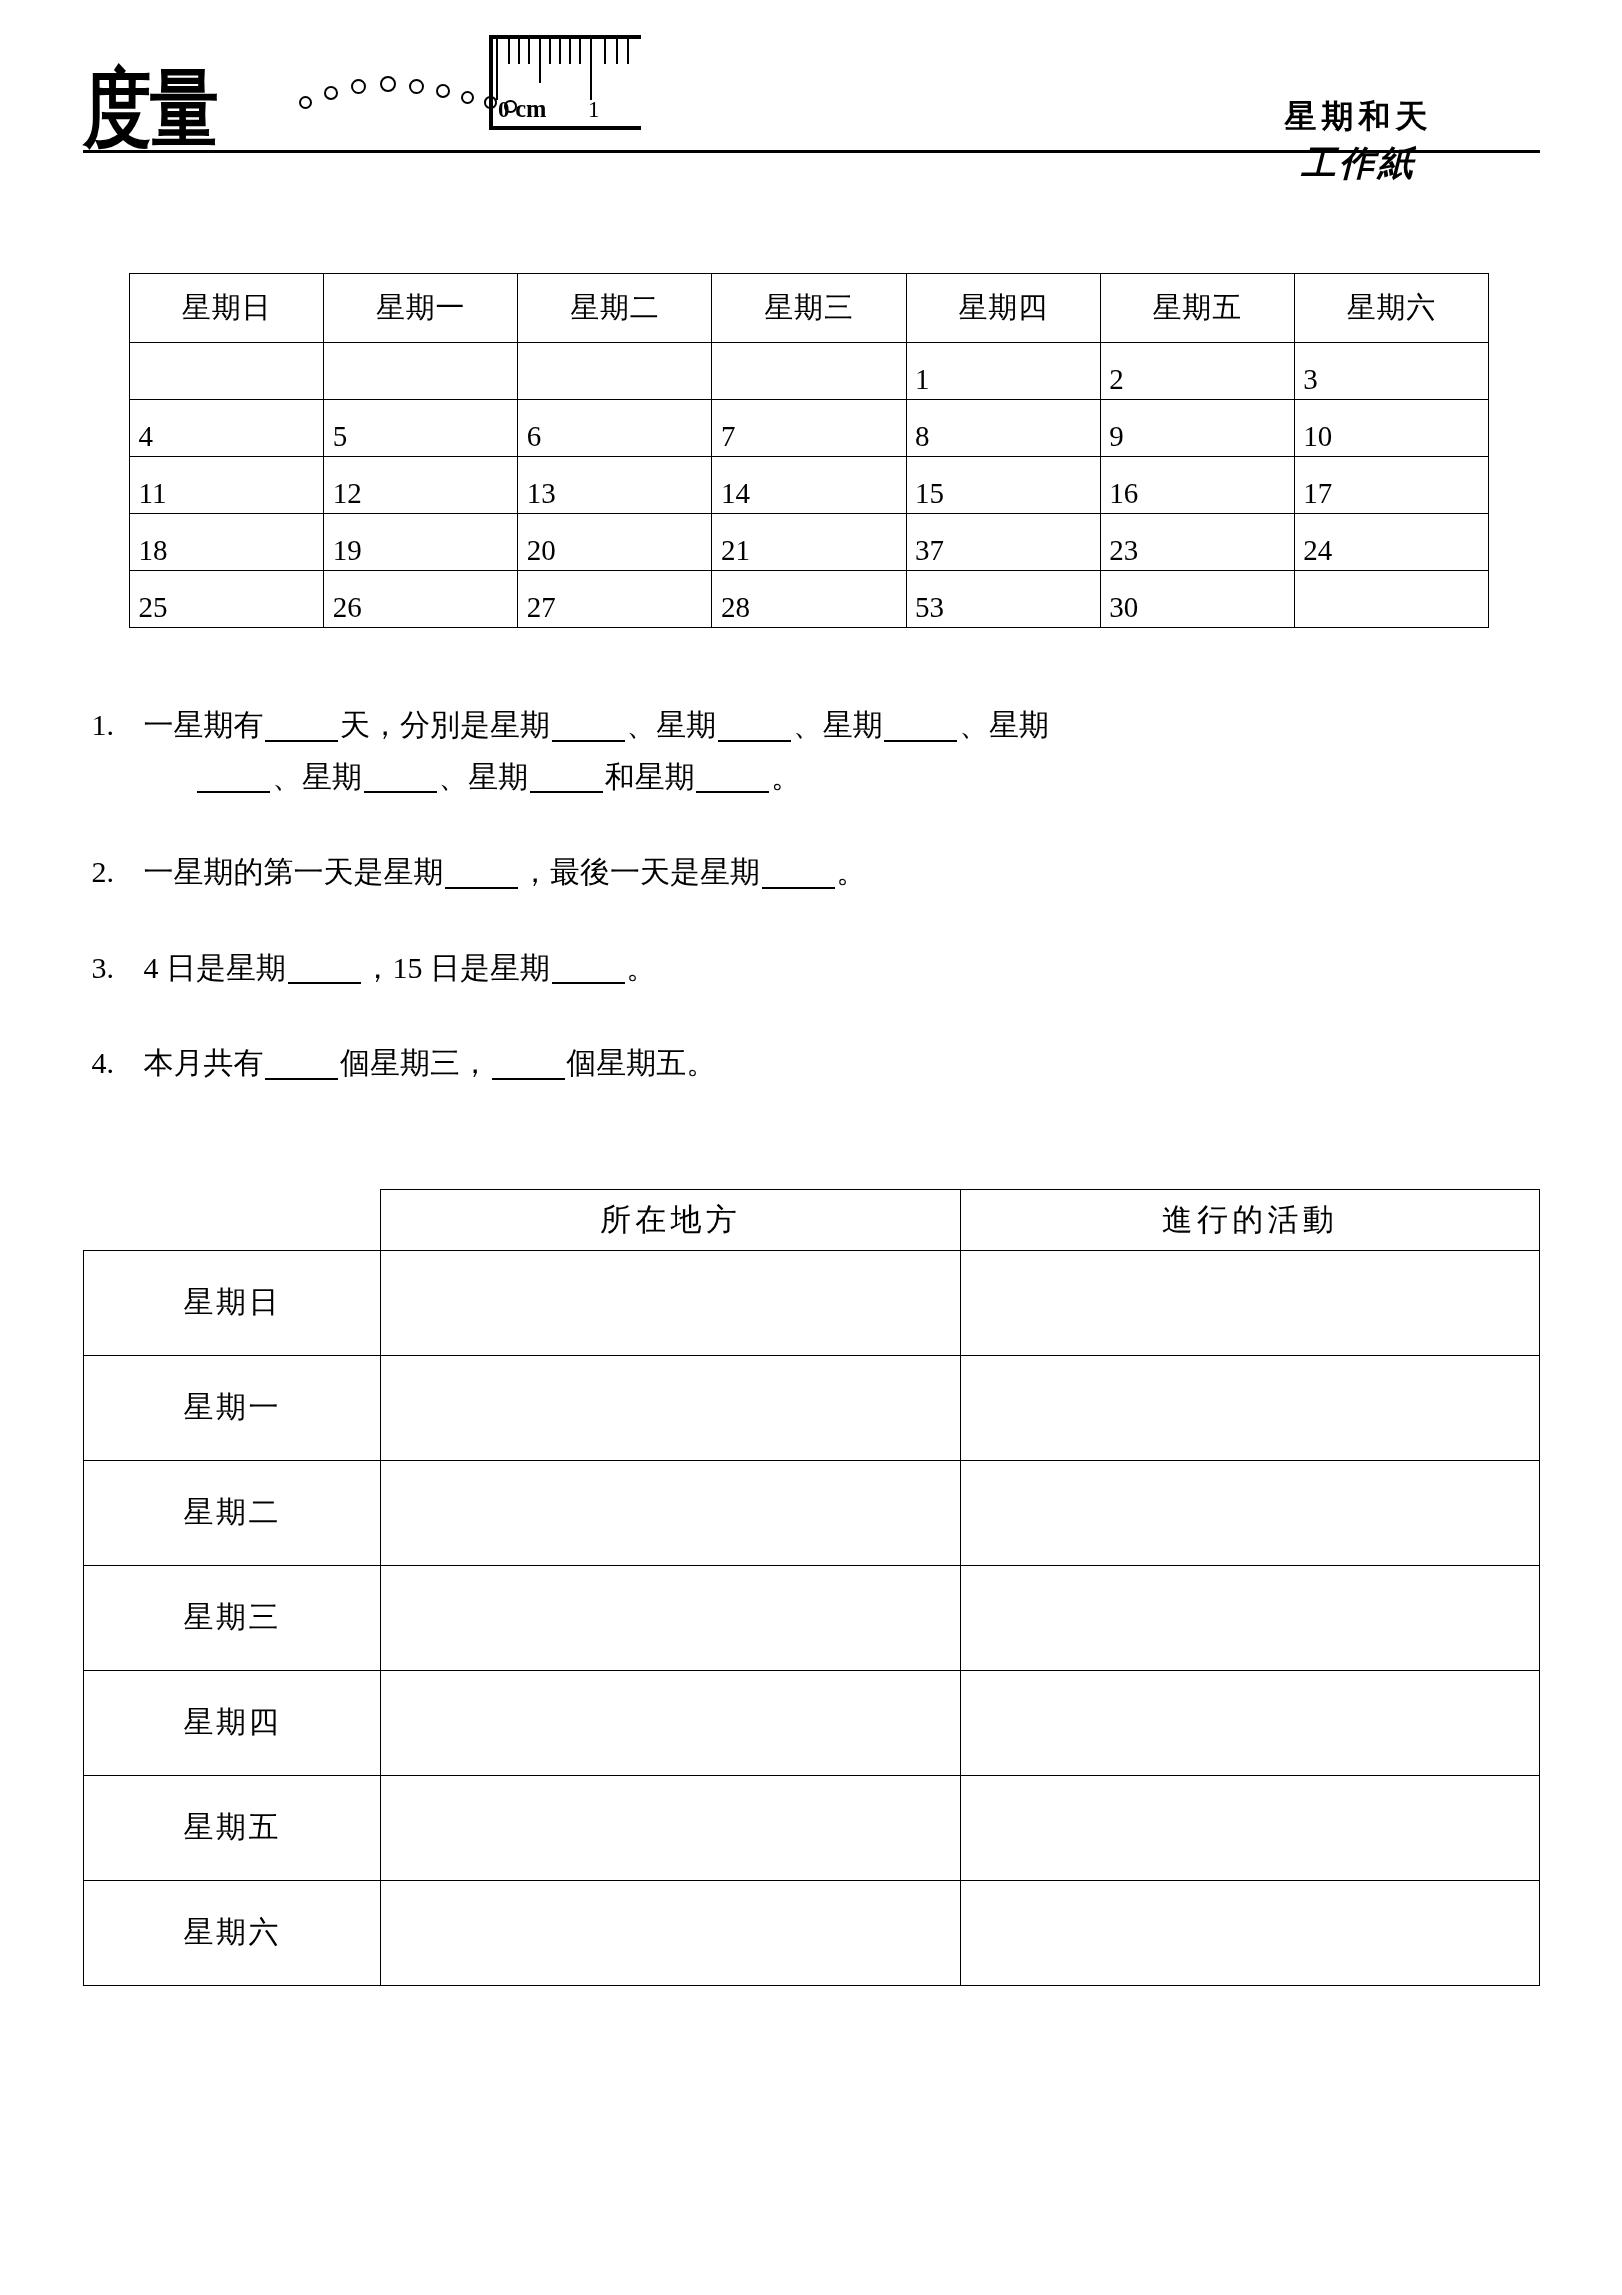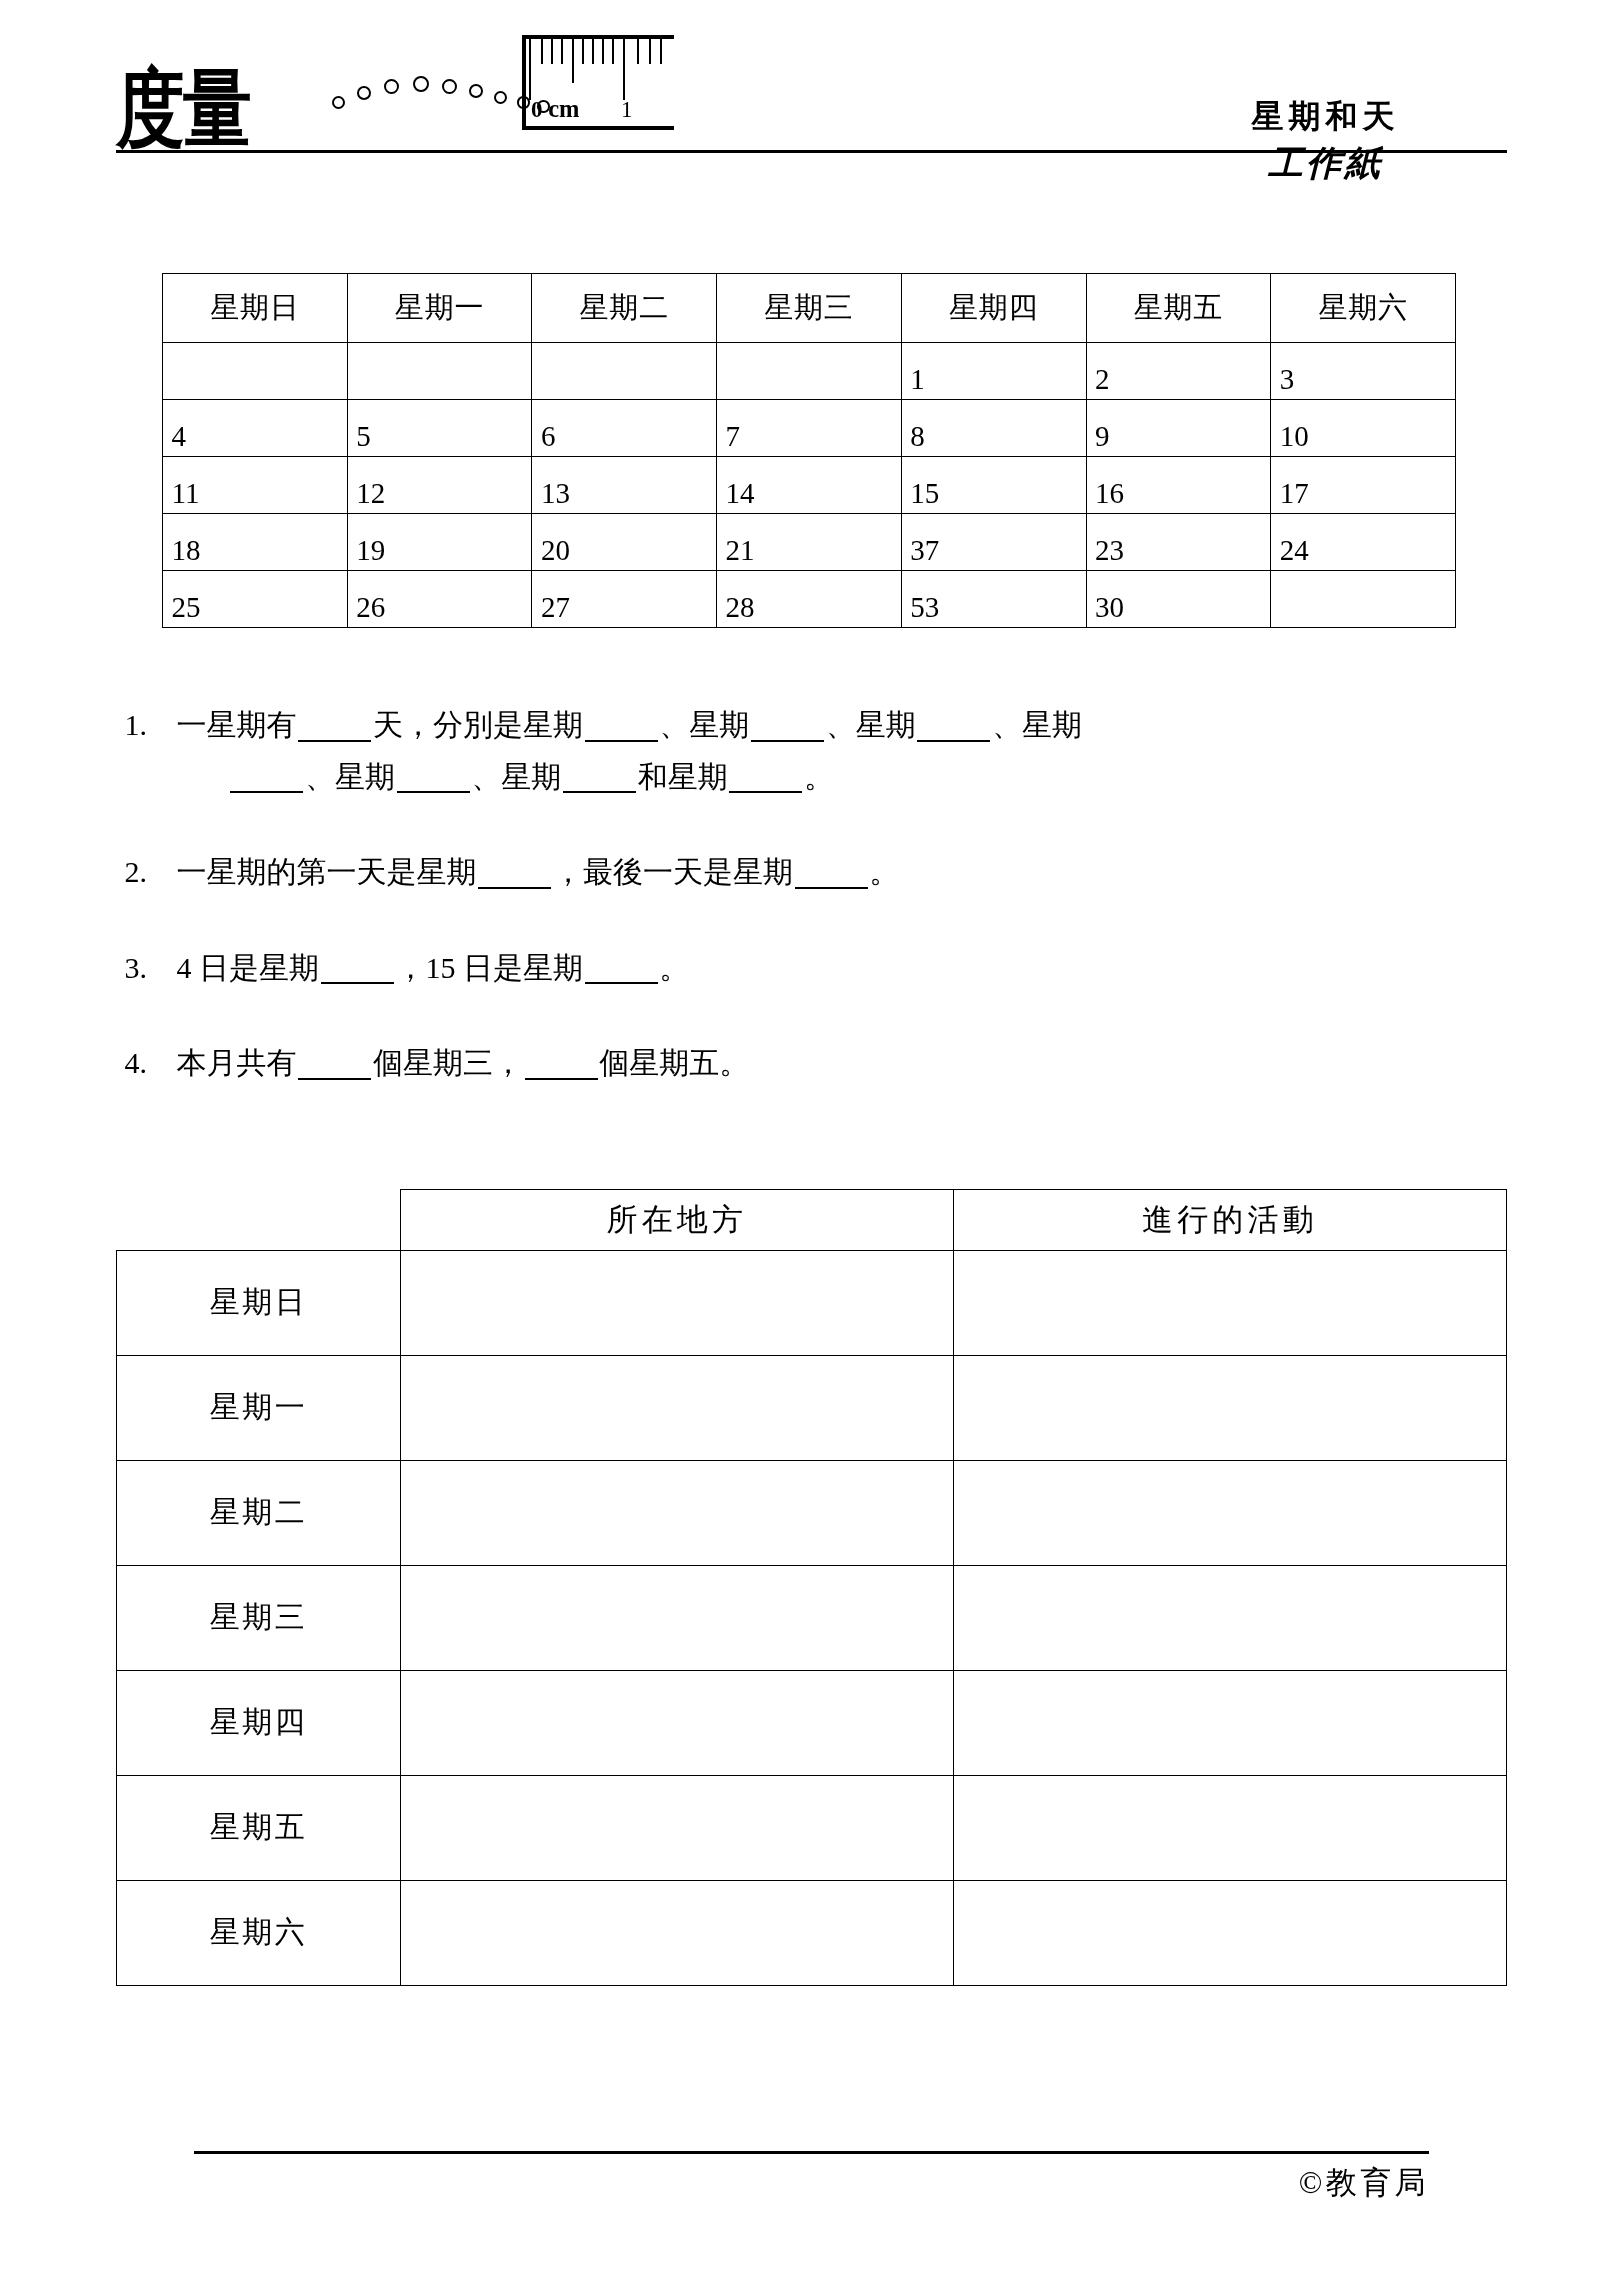--- a/index.html
+++ b/index.html
@@ -15,21 +15,21 @@
     color: #000000;
     position: relative;
     overflow: hidden;
   }
 
   .page {
     position: relative;
     width: 1623px;
     height: 2295px;
     box-sizing: border-box;
-    padding: 0 116px;
+    padding: 0 83px;
   }
 
   
   .header {
     position: relative;
     height: 182px;
   }
   .header-rule {
     position: absolute;
     left: 0;
@@ -439,19 +439,15 @@
         </tr>
         <tr>
           <td class="dayname">星期六</td>
           <td class="fill"></td>
           <td class="fill"></td>
         </tr>
       </tbody>
     </table>
   </div>
 
-  <div class="footer">
-    <div class="footer-rule"></div>
-    <div class="footer-text">©教育局</div>
-  </div>
 
 </div>
 
 
 </body></html>

